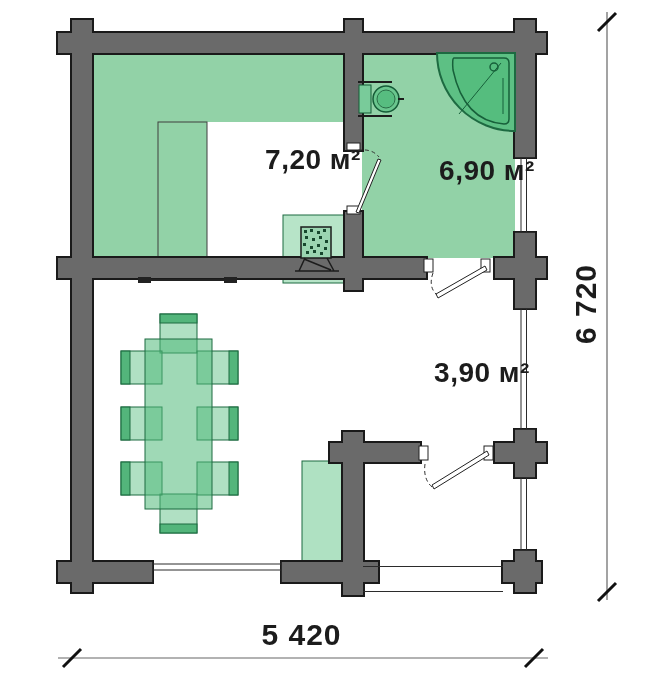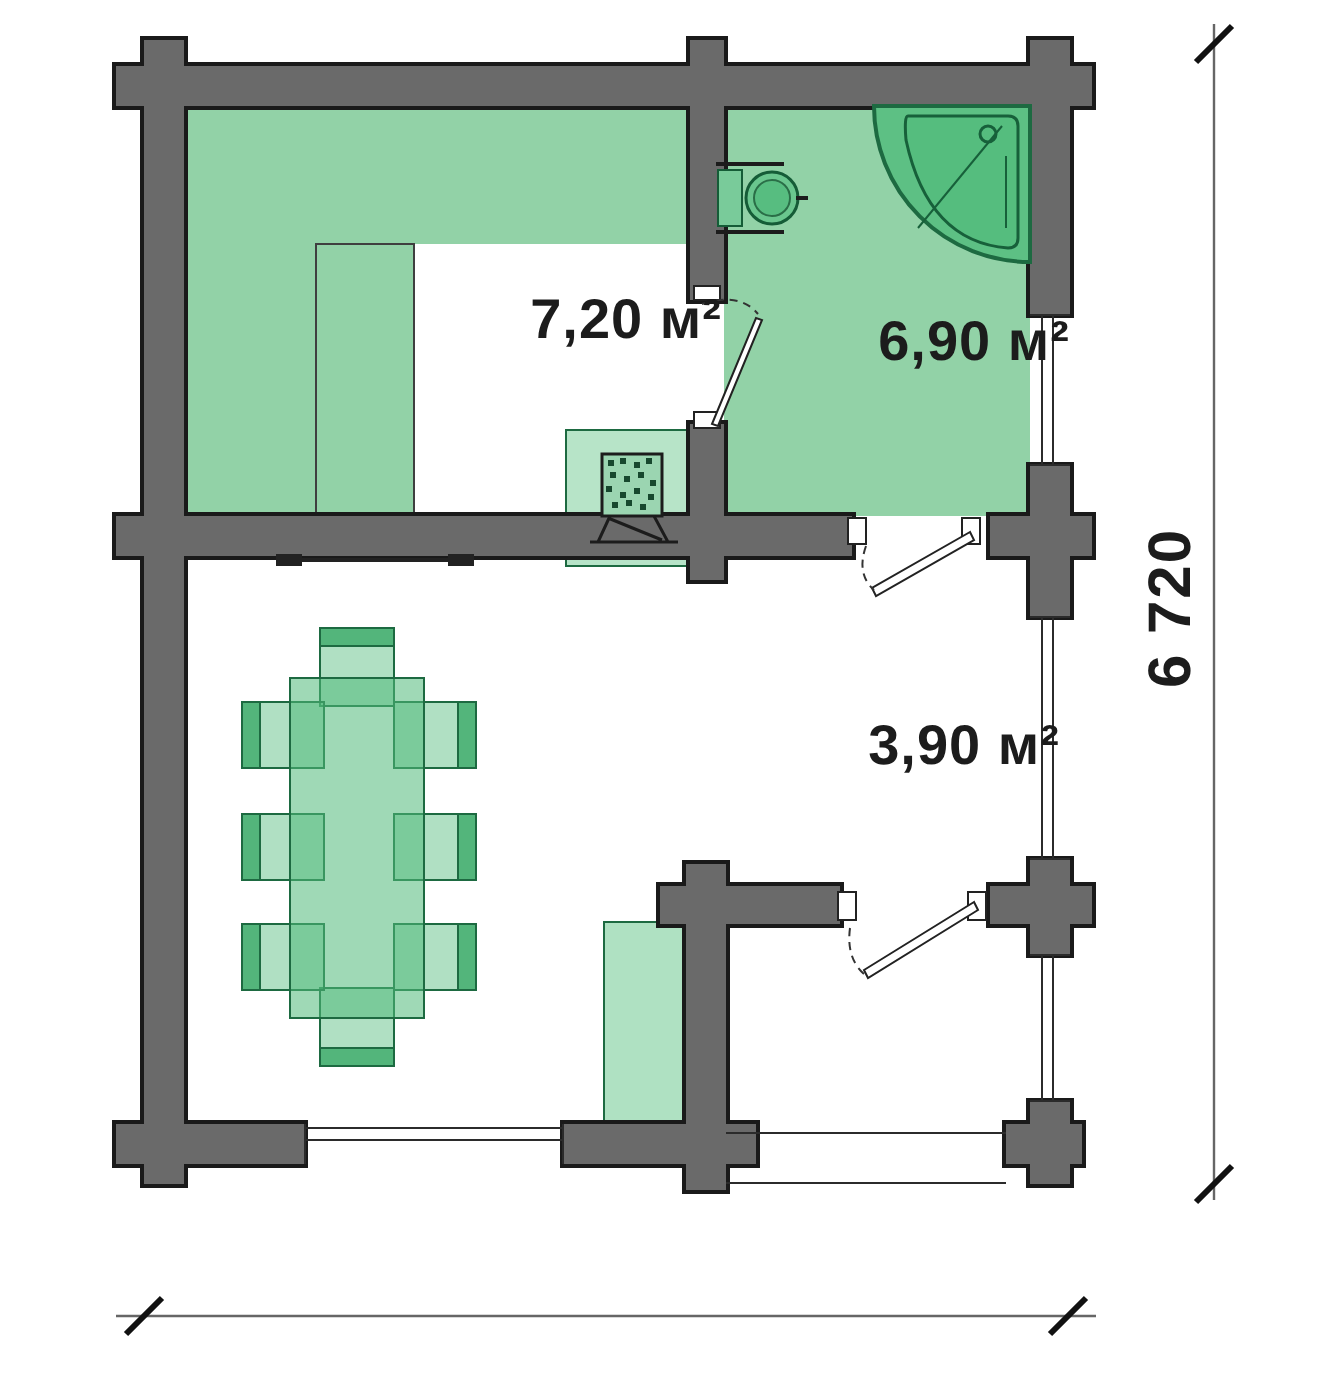--- a/index.html
+++ b/index.html
@@ -150,14 +150,15 @@
     <path d="M598,31 L616,13 M598,601 L616,583" stroke="#111" stroke-width="3"></path>
     <path d="M58,658 H548" stroke="#666" stroke-width="1.2" fill="none"></path>
     <path d="M63,667 L81,649 M525,667 L543,649" stroke="#111" stroke-width="3"></path>
   </g>
 </svg>
 
 <div class="lbl" style="left:207px;top:144px;width:140px;">7,20 м²</div>
 <div class="lbl" style="left:391px;top:155px;width:120px;">6,90 м²</div>
 <div class="lbl" style="left:386px;top:341px;width:120px;margin-top:16px;">3,90 м²</div>
 <div class="dim" id="dim-height" style="left:521px;top:287px;width:130px;">6 720</div>
+<div class="dim" style="left:239px;top:618px;width:125px;">5 420</div>
 
 </div>
 
 </body></html>

